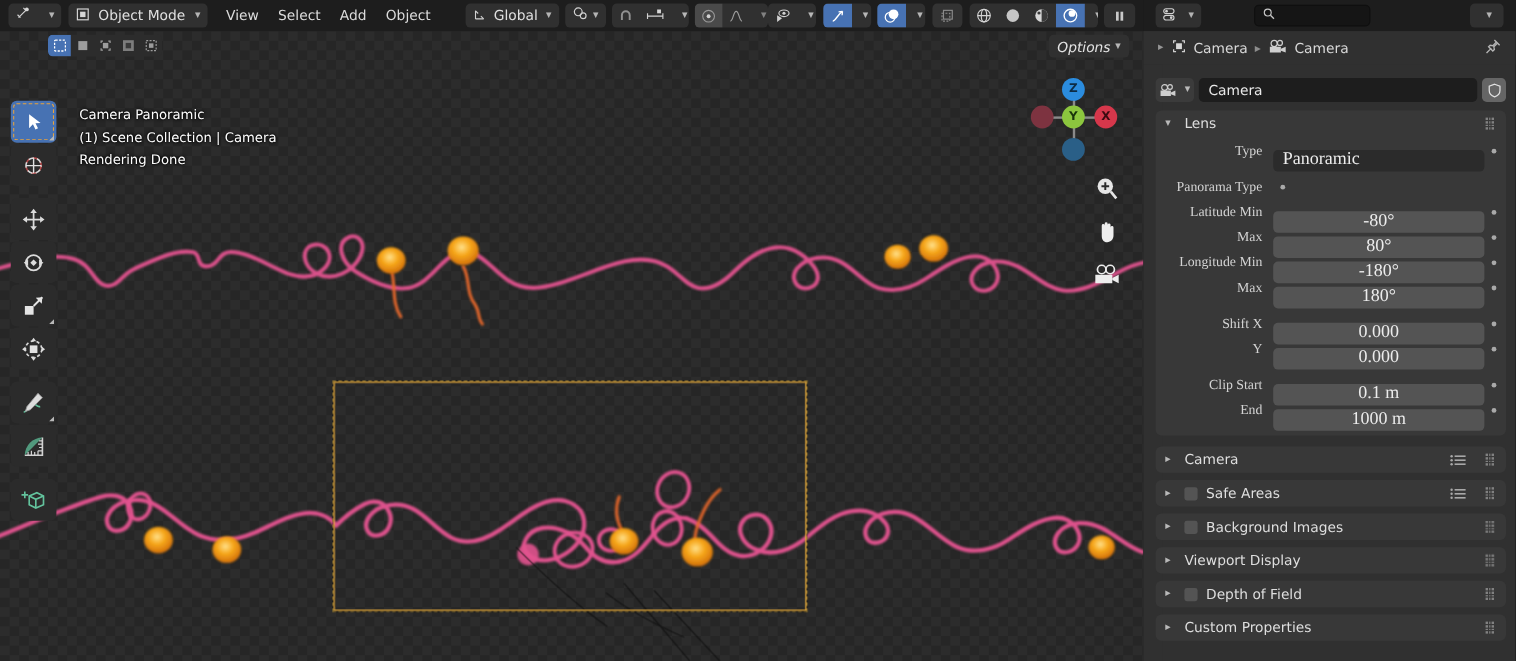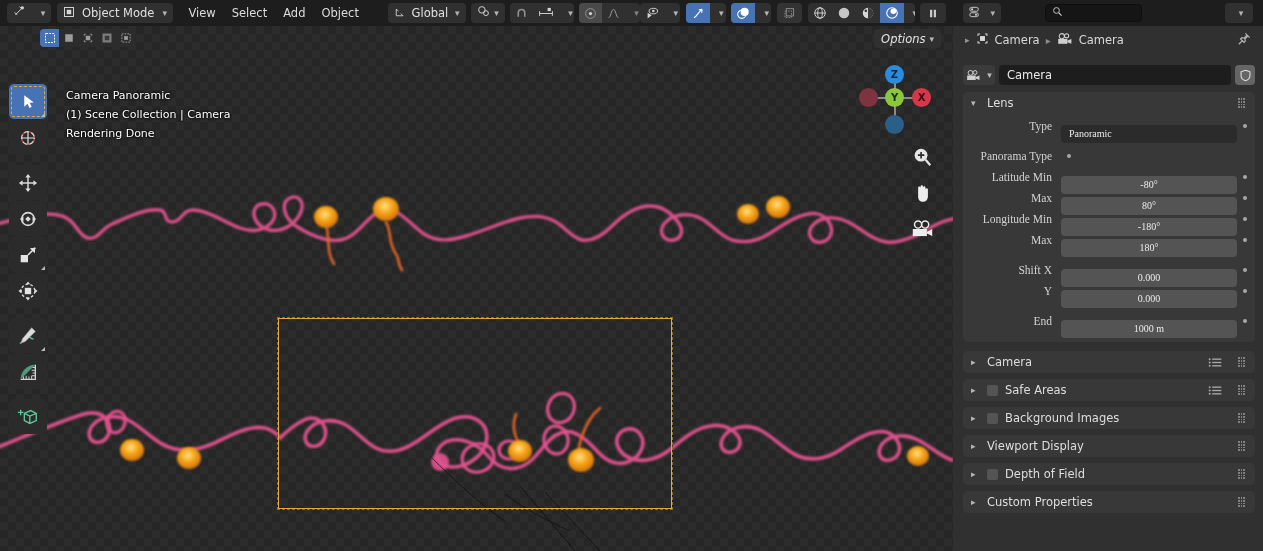--- a/index.html
+++ b/index.html
@@ -81,21 +81,21 @@
             justify-content:center;gap:2px;}
 
   .panel{background:#383838;border-radius:5px;margin-top:6px;}
   .panel-hd{height:22px;display:flex;align-items:center;padding:0 8px;box-sizing:border-box;gap:7px;
             font-size:11.5px;color:#dedede;}
   .panel-hd .tri{color:#b9b9b9;font-size:9px;width:9px;}
   .panel-body{padding:2px 0 10px 0;font-family:Liberation Serif, serif;}
   .prow{display:flex;align-items:center;height:20px;margin-bottom:1px;padding-right:2px;}
   .plabel{width:98px;text-align:right;padding-right:9px;box-sizing:border-box;font-size:11.5px;color:#d3d3d3;}
   .pfield{flex:1;height:18px;border-radius:4px;background:#545454;display:flex;align-items:center;
-          justify-content:center;font-size:10px;color:#ececec;position:relative;margin-top:15px;}
+          justify-content:center;font-size:15px;color:#ececec;position:relative;margin-top:15px;}
   .pfield.drop{background:#2b2b2b;justify-content:flex-start;padding-left:8px;box-sizing:border-box;}
   .anim{width:16px;display:flex;align-items:center;justify-content:center;}
   .anim i{width:4px;height:4px;border-radius:50%;background:#a9a9a9;display:block;}
   .spacer{height:9px;}
   .grip{display:flex;flex-wrap:wrap;width:9px;gap:1px;opacity:.55;margin-left:auto;}
   .grip i{width:1.7px;height:1.7px;background:#bdbdbd;display:block;}
   .chkbox{width:11px;height:11px;border-radius:2px;background:#545454;}
   .listicon{display:flex;align-items:center;gap:2px;opacity:.8;margin-left:auto;}
 </style>
 </head>
@@ -716,20 +716,27 @@
           <div class="prow">
             <div class="plabel">Y</div>
             <div class="pfield">0.000</div>
             <div class="anim">
                 <i></i>
               </div>
           </div>
 
           <div class="spacer"></div>
           <div class="prow">
+            <div class="plabel">Clip Start</div>
+            <div class="pfield">0.1 m</div>
+            <div class="anim">
+                <i></i>
+              </div>
+          </div>
+          <div class="prow">
             <div class="plabel">End</div>
             <div class="pfield">1000 m</div>
             <div class="anim">
                 <i></i>
               </div>
           </div>
 
         </div>
       </div>
 

